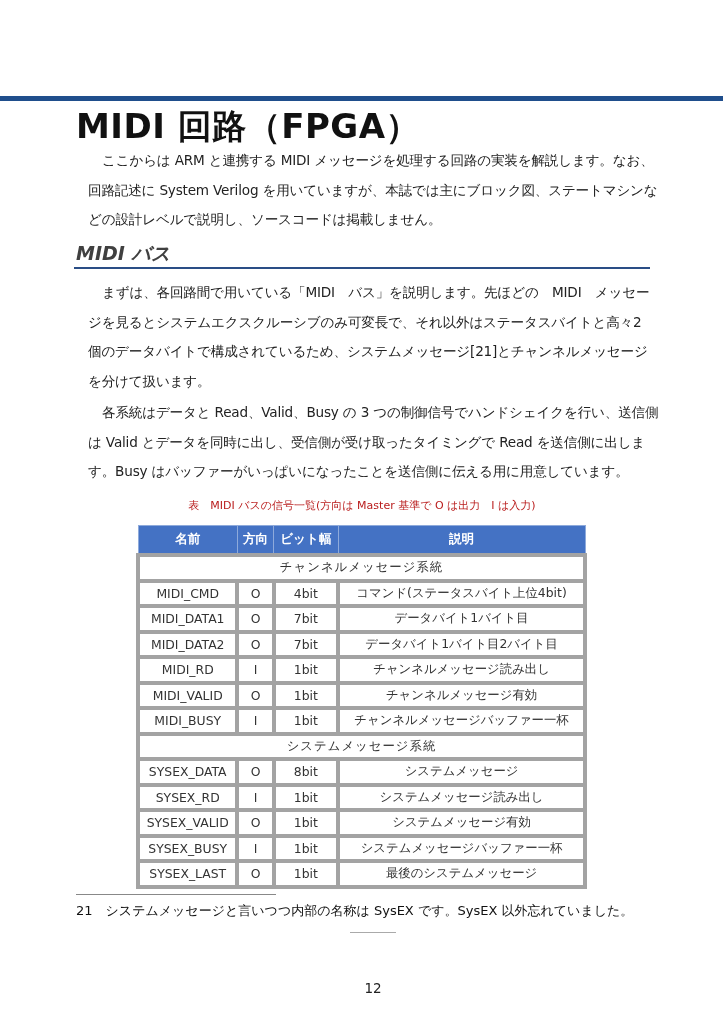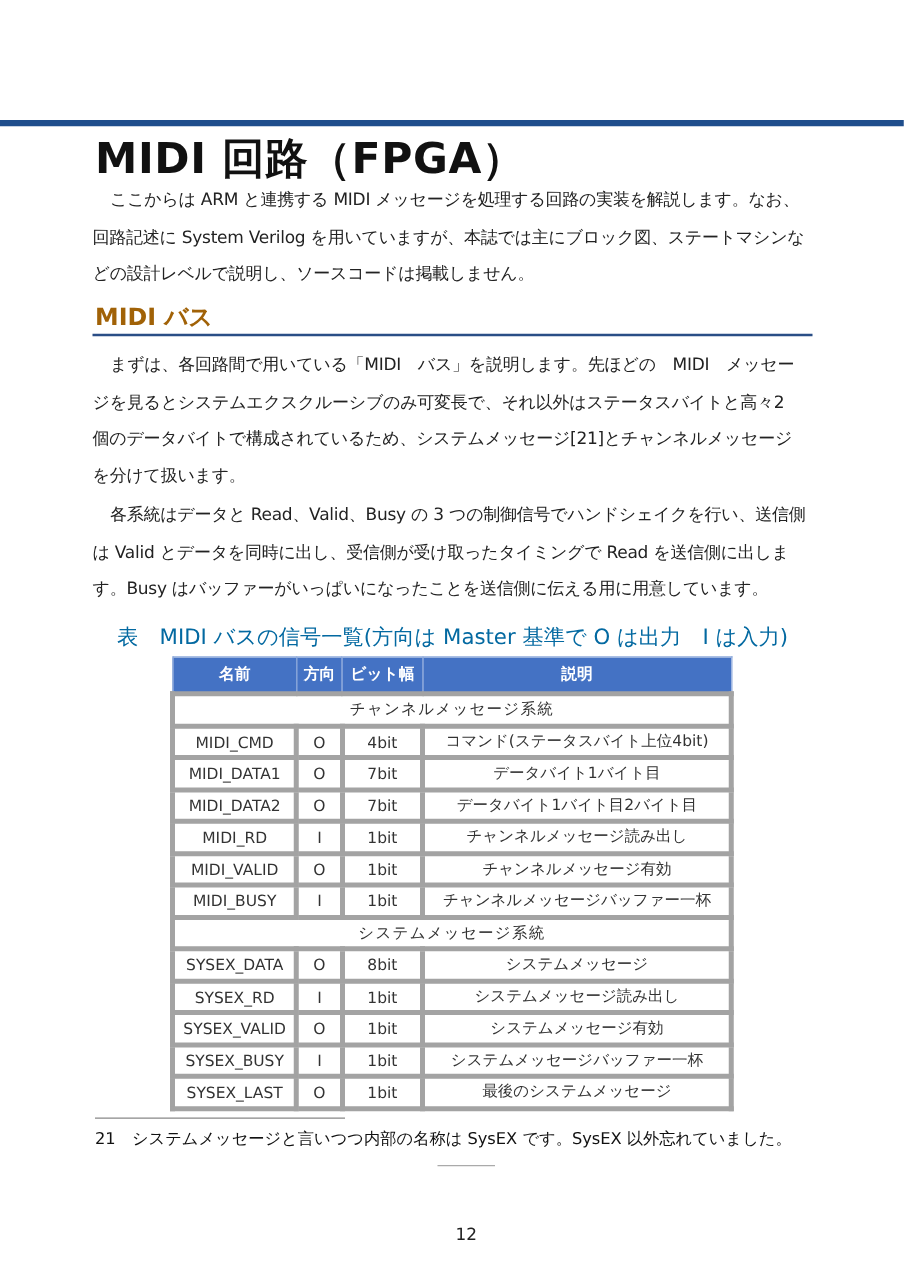--- a/index.html
+++ b/index.html
@@ -2,27 +2,27 @@
 <html><head>
 <meta charset="utf-8">
 <style>
   html, body { margin: 0; padding: 0; }
   body {
     width: 723px; height: 1024px; background: #ffffff; position: relative; overflow: hidden;
     font-family: "DejaVu Sans", sans-serif; color: #1a1a1a;
   }
   .top-bar { position: absolute; left: 0; top: 96px; width: 723px; height: 5px; background: #1f4e8c; }
   .h1 { position: absolute; left: 76px; top: 104px; font-size: 34px; font-weight: bold; letter-spacing: 0.5px; color: #111; }
-  .para { position: absolute; left: 74px; width: 572px; font-size: 13.6px; line-height: 29.5px; text-indent: 14px; color: #222; letter-spacing: -0.2px; }
+  .para { position: absolute; left: 88px; width: 572px; font-size: 13.6px; line-height: 29.5px; text-indent: 14px; color: #222; letter-spacing: -0.2px; }
   .p1 { top: 146px; }
-  .h2 { position: absolute; left: 76px; top: 241px; font-size: 19px; font-weight: bold; color: #a16207; }
+  .h2 { position: absolute; left: 76px; top: 241px; font-size: 19px; font-weight: bold; color: #404040; font-style: italic; }
   .h2-rule { position: absolute; left: 74px; top: 267px; width: 576px; height: 2px; background: #2a4e86; }
   .p2 { top: 278px; }
   .p3 { top: 398px; }
-  .caption { position: absolute; left: 76px; width: 572px; top: 498px; text-align: center; font-size: 17px; color: #0369a1; }
+  .caption { position: absolute; left: 76px; width: 572px; top: 498px; text-align: center; font-size: 11px; color: #b91c1c; }
   table.sig { position: absolute; left: 136px; top: 525px; width: 451px; border-collapse: collapse; font-size: 12.4px; color: #333; border-radius: 18px; }
   table.sig th { background: #4472c4; color: #fff; font-weight: bold; height: 25px; border: 1px solid #8eaadb; font-size: 12.6px; }
   table.sig td { height: 21.5px; border: 4px solid #a3a3a3; text-align: center; padding: 0; white-space: nowrap; }
   table.sig td.group { letter-spacing: 1px; }
   .fn-rule { position: absolute; left: 76px; top: 894px; width: 200px; height: 1px; background: #888; }
   .footnote { position: absolute; left: 76px; top: 902px; font-size: 13px; color: #111; }
   .pg-rule { position: absolute; left: 350px; top: 932px; width: 46px; height: 1px; background: #aaa; }
   .page-num { position: absolute; left: 350px; width: 46px; top: 940px; text-align: center; font-size: 13.5px; color: #222; margin-top: 40px; }
 </style>
 </head>

